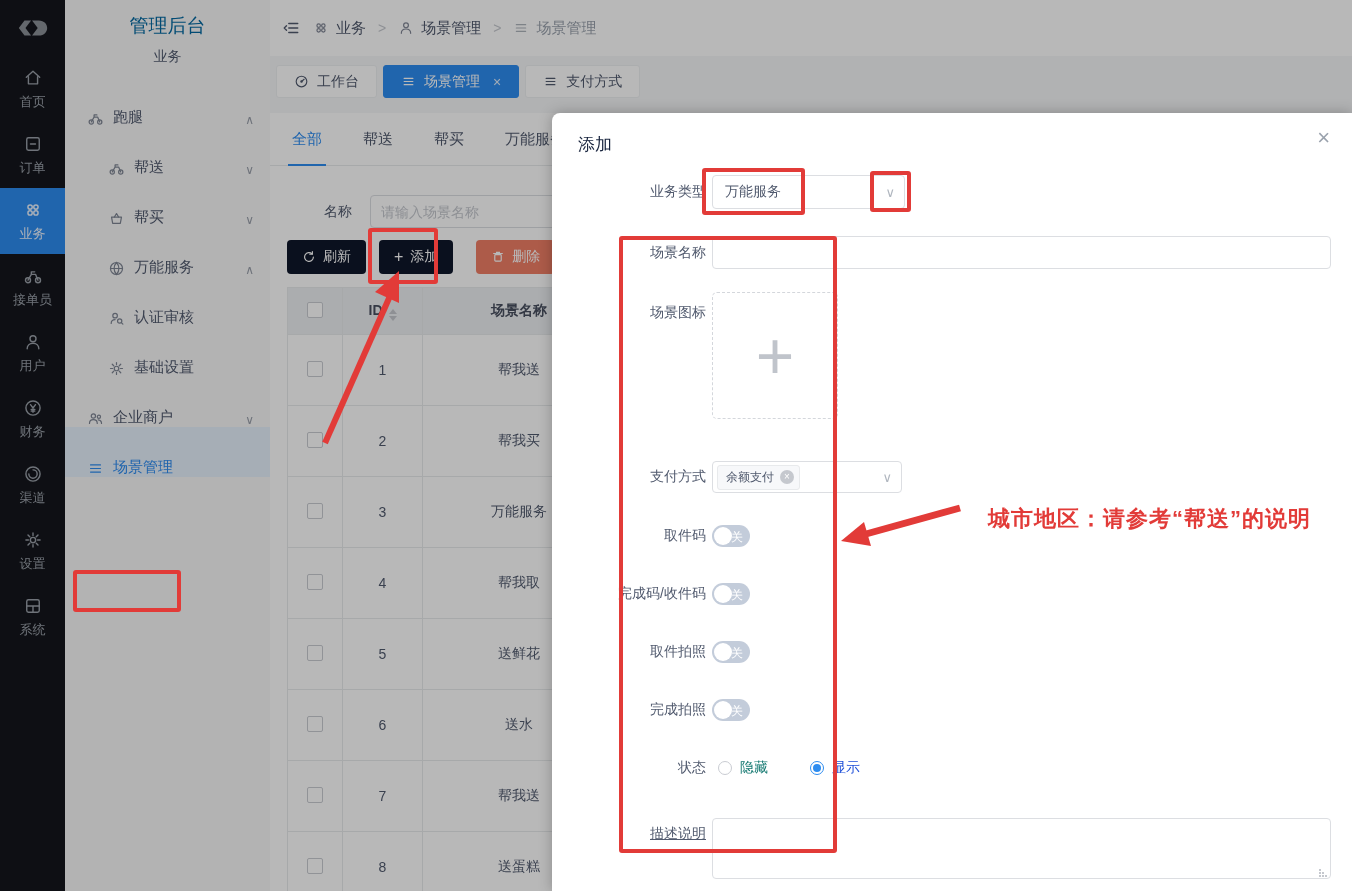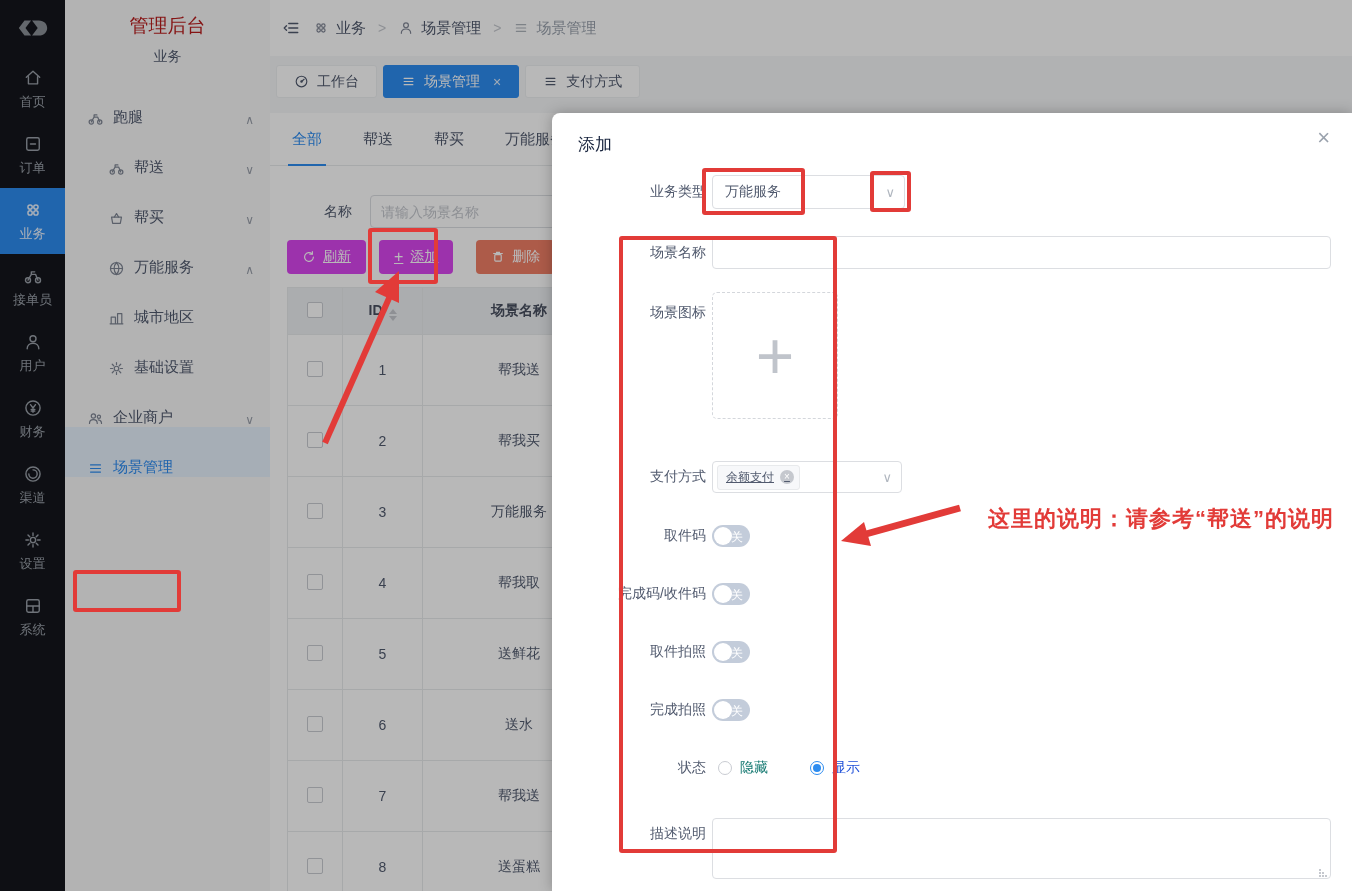--- a/index.html
+++ b/index.html
@@ -13,21 +13,21 @@
               background:#14161c; color:#9aa0a9; z-index:1; }
   .s1-logo { height:56px; display:flex; align-items:center; justify-content:center; }
   .s1-item { height:66px; display:flex; flex-direction:column; align-items:center;
              justify-content:center; gap:5px; font-size:13px; cursor:pointer; }
   .s1-item .ic { width:20px; height:20px; }
   .s1-item.active { background:#2d8cf0; color:#eef5ff; }
 
   
   .sidebar2 { position:absolute; left:65px; top:0; bottom:0; width:205px;
               background:#f8f8f9; z-index:1; }
-  .s2-title { margin-top:13px; text-align:center; font-size:19px; color:#b91c1c; }
+  .s2-title { margin-top:13px; text-align:center; font-size:19px; color:#0369a1; }
   .s2-sub   { margin-top:9px; text-align:center; font-size:14px; color:#515a6e; }
   .s2-menu  { margin-top:11px; }
   .s2-item { height:50px; display:flex; align-items:flex-end; font-size:15px;
              color:#515a6e; position:relative; cursor:pointer; }
   .s2-item .ic { width:17px; height:17px; margin-right:9px; color:#7f8694; }
   .s2-item.lv1 { padding-left:22px; }
   .s2-item.lv2 { padding-left:43px; }
   .s2-item.lv3 { padding-left:65px; }
   .s2-item .chev { position:absolute; right:16px; color:#9aa0ab; font-size:12px; }
   .s2-item.active { background:#e7f1fd; color:#2d8cf0; }
@@ -65,21 +65,21 @@
                   padding-right:0; flex:none; }
   .search-input { margin-left:18px; width:420px; height:33px; border:1px solid #dcdee2;
                   border-radius:4px; padding:0 10px; font-size:14px; color:#515a6e;
                   outline:none; background:#fff; }
   .search-input::placeholder { color:#c5c8ce; }
 
   .btn-row { margin:12px 0 0 17px; display:flex; align-items:center; }
   .btn { height:34px; border:none; border-radius:4px; color:#fff; font-size:14px;
          display:flex; align-items:center; gap:7px; padding:0 15px; cursor:pointer; }
   .btn .ic { width:14px; height:14px; }
-  .btn-blue { background:#d946ef;text-decoration:underline; }
+  .btn-blue { background:#0f172a; }
   .btn-red  { background:#f07e66; }
   .plus-g { font-size:16px; line-height:1; }
 
   .tbl { border-collapse:collapse; width:900px; font-size:14px; color:#515a6e;
          margin:13px 0 0 17px; table-layout:fixed; }
   .tbl th, .tbl td { border:1px solid #e8eaec; text-align:center; }
   .tbl th { background:#eef0f3; color:#495060; font-weight:bold; height:47px; }
   .tbl td { height:71px; background:#fff; }
   .cb { display:inline-block; width:16px; height:16px; border:1px solid #c9ccd2;
         border-radius:2px; background:#fff; cursor:pointer; }
@@ -98,21 +98,21 @@
              cursor:pointer; line-height:1; }
   .frow { position:absolute; left:0; display:flex; align-items:center; }
   .frow.top { align-items:flex-start; }
   .flabel { width:154px; text-align:right; font-size:14px; color:#515a6e; flex:none; }
   .fctrl { margin-left:6px; }
 
   .sel { border:1px solid #dcdee2; border-radius:4px; position:relative; display:flex;
          align-items:center; font-size:14px; color:#515a6e; background:#fff; cursor:pointer; }
   .sel .chev { position:absolute; right:9px; color:#b0b6bf; font-size:13px; }
   .sel-biz { width:193px; height:34px; padding:0 24px 0 12px; }
-  .sel-pay { width:190px; height:32px; padding:0 28px 0 4px;text-decoration:underline; }
+  .sel-pay { width:190px; height:32px; padding:0 28px 0 4px; }
   .tag { background:#f7f8fa; border:1px solid #e8eaec; border-radius:3px; font-size:12px;
          color:#515a6e; display:flex; align-items:center; gap:6px; padding:3px 5px 3px 8px; }
   .tag-x { width:14px; height:14px; border-radius:50%; background:#c5c8ce; color:#fff;
            font-size:10px; display:flex; align-items:center; justify-content:center;
            cursor:pointer; line-height:1; }
 
   .upload { width:126px; height:127px; border:1px dashed #d4d7dc; border-radius:5px;
             background:#fff; display:flex; align-items:center; justify-content:center;
             cursor:pointer; }
   .upload .plus { color:#c0c4cb; font-size:66px; font-weight:100; line-height:0; }
@@ -283,25 +283,28 @@
           <svg class="ic" viewBox="0 0 24 24" fill="none" stroke="currentColor" stroke-width="1.7">
             <circle cx="12" cy="12" r="8.5"></circle>
             <path d="M3.5 12h17M12 3.5c-4.5 5-4.5 12 0 17 4.5-5 4.5-12 0-17z"></path>
           </svg>
         </span>
       <span>万能服务</span>
       <span class="chev">∧</span>
     </div>
     <div class="s2-item lv2">
       <span class="ic">
-          <svg class="ic" viewBox="0 0 24 24" fill="none" stroke="currentColor" stroke-width="1.7" stroke-linecap="round" stroke-linejoin="round">
-            <path d="M4.5 19.5V10h6v9.5M13.5 19.5V5h6v14.5M3 19.5h18"></path>
-          </svg>
-        </span>
-      <span>城市地区</span>
+          <svg class="ic" viewBox="0 0 24 24" fill="none" stroke="currentColor" stroke-width="1.7" stroke-linecap="round">
+            <circle cx="10" cy="8" r="3.2"></circle>
+            <path d="M4.5 19c0-3.5 2.5-5.5 5.5-5.5"></path>
+            <circle cx="16.5" cy="15.5" r="3"></circle>
+            <path d="M18.8 17.8L21 20"></path>
+          </svg>
+        </span>
+      <span>认证审核</span>
     </div>
     <div class="s2-item lv2">
       <span class="ic">
           <svg class="ic" viewBox="0 0 24 24" fill="none" stroke="currentColor" stroke-width="1.7" stroke-linecap="round">
             <circle cx="12" cy="12" r="3.2"></circle>
             <path d="M12 3.5v3M12 17.5v3M3.5 12h3M17.5 12h3M6 6l2.1 2.1M15.9 15.9L18 18M18 6l-2.1 2.1M8.1 15.9L6 18"></path>
           </svg>
         </span>
       <span>基础设置</span>
     </div>
@@ -572,34 +575,34 @@
 
   <div class="frow" style="top:644px;height:22px;">
     <span class="flabel">状态</span>
     <span class="fctrl radio" style="margin-left:12px;"></span>
     <span class="r-lb">隐藏</span>
     <span class="radio checked" style="margin-left:42px;"></span>
     <span class="r-lb on">显示</span>
   </div>
 
   <div class="frow top" style="top:705px;">
-    <span class="flabel" style="padding-top:7px;">描述说明</span>
+    <span class="flabel" style="padding-top:7px;text-decoration:underline;">描述说明</span>
     <span class="fctrl ta-wrap">
       <textarea class="ta" style=""></textarea>
       <span class="grip"></span>
     </span>
   </div>
 </div>
 
 <div class="ann-box" style="left:73px;top:570px;width:108px;height:42px;"></div>
 <div class="ann-box" style="left:368px;top:228px;width:70px;height:56px;"></div>
 <div class="ann-box" style="left:702px;top:168px;width:103px;height:47px;"></div>
 <div class="ann-box" style="left:870px;top:171px;width:41px;height:41px;"></div>
 <div class="ann-box" style="left:619px;top:236px;width:218px;height:617px;"></div>
 
 <svg class="arrows" width="1352" height="891" viewBox="0 0 1352 891">
   <line x1="325" y1="443" x2="390" y2="296" stroke="#e23b38" stroke-width="6"></line>
   <polygon points="399,271 399,303 375,292" fill="#e23b38"></polygon>
   <line x1="960" y1="508" x2="866" y2="534" stroke="#e23b38" stroke-width="7"></line>
   <polygon points="841,541 864,522 871,546" fill="#e23b38"></polygon>
 </svg>
 
-<div class="note">这里的说明：请参考“帮送”的说明</div>
+<div class="note">城市地区：请参考“帮送”的说明</div>
 
 </body></html>

